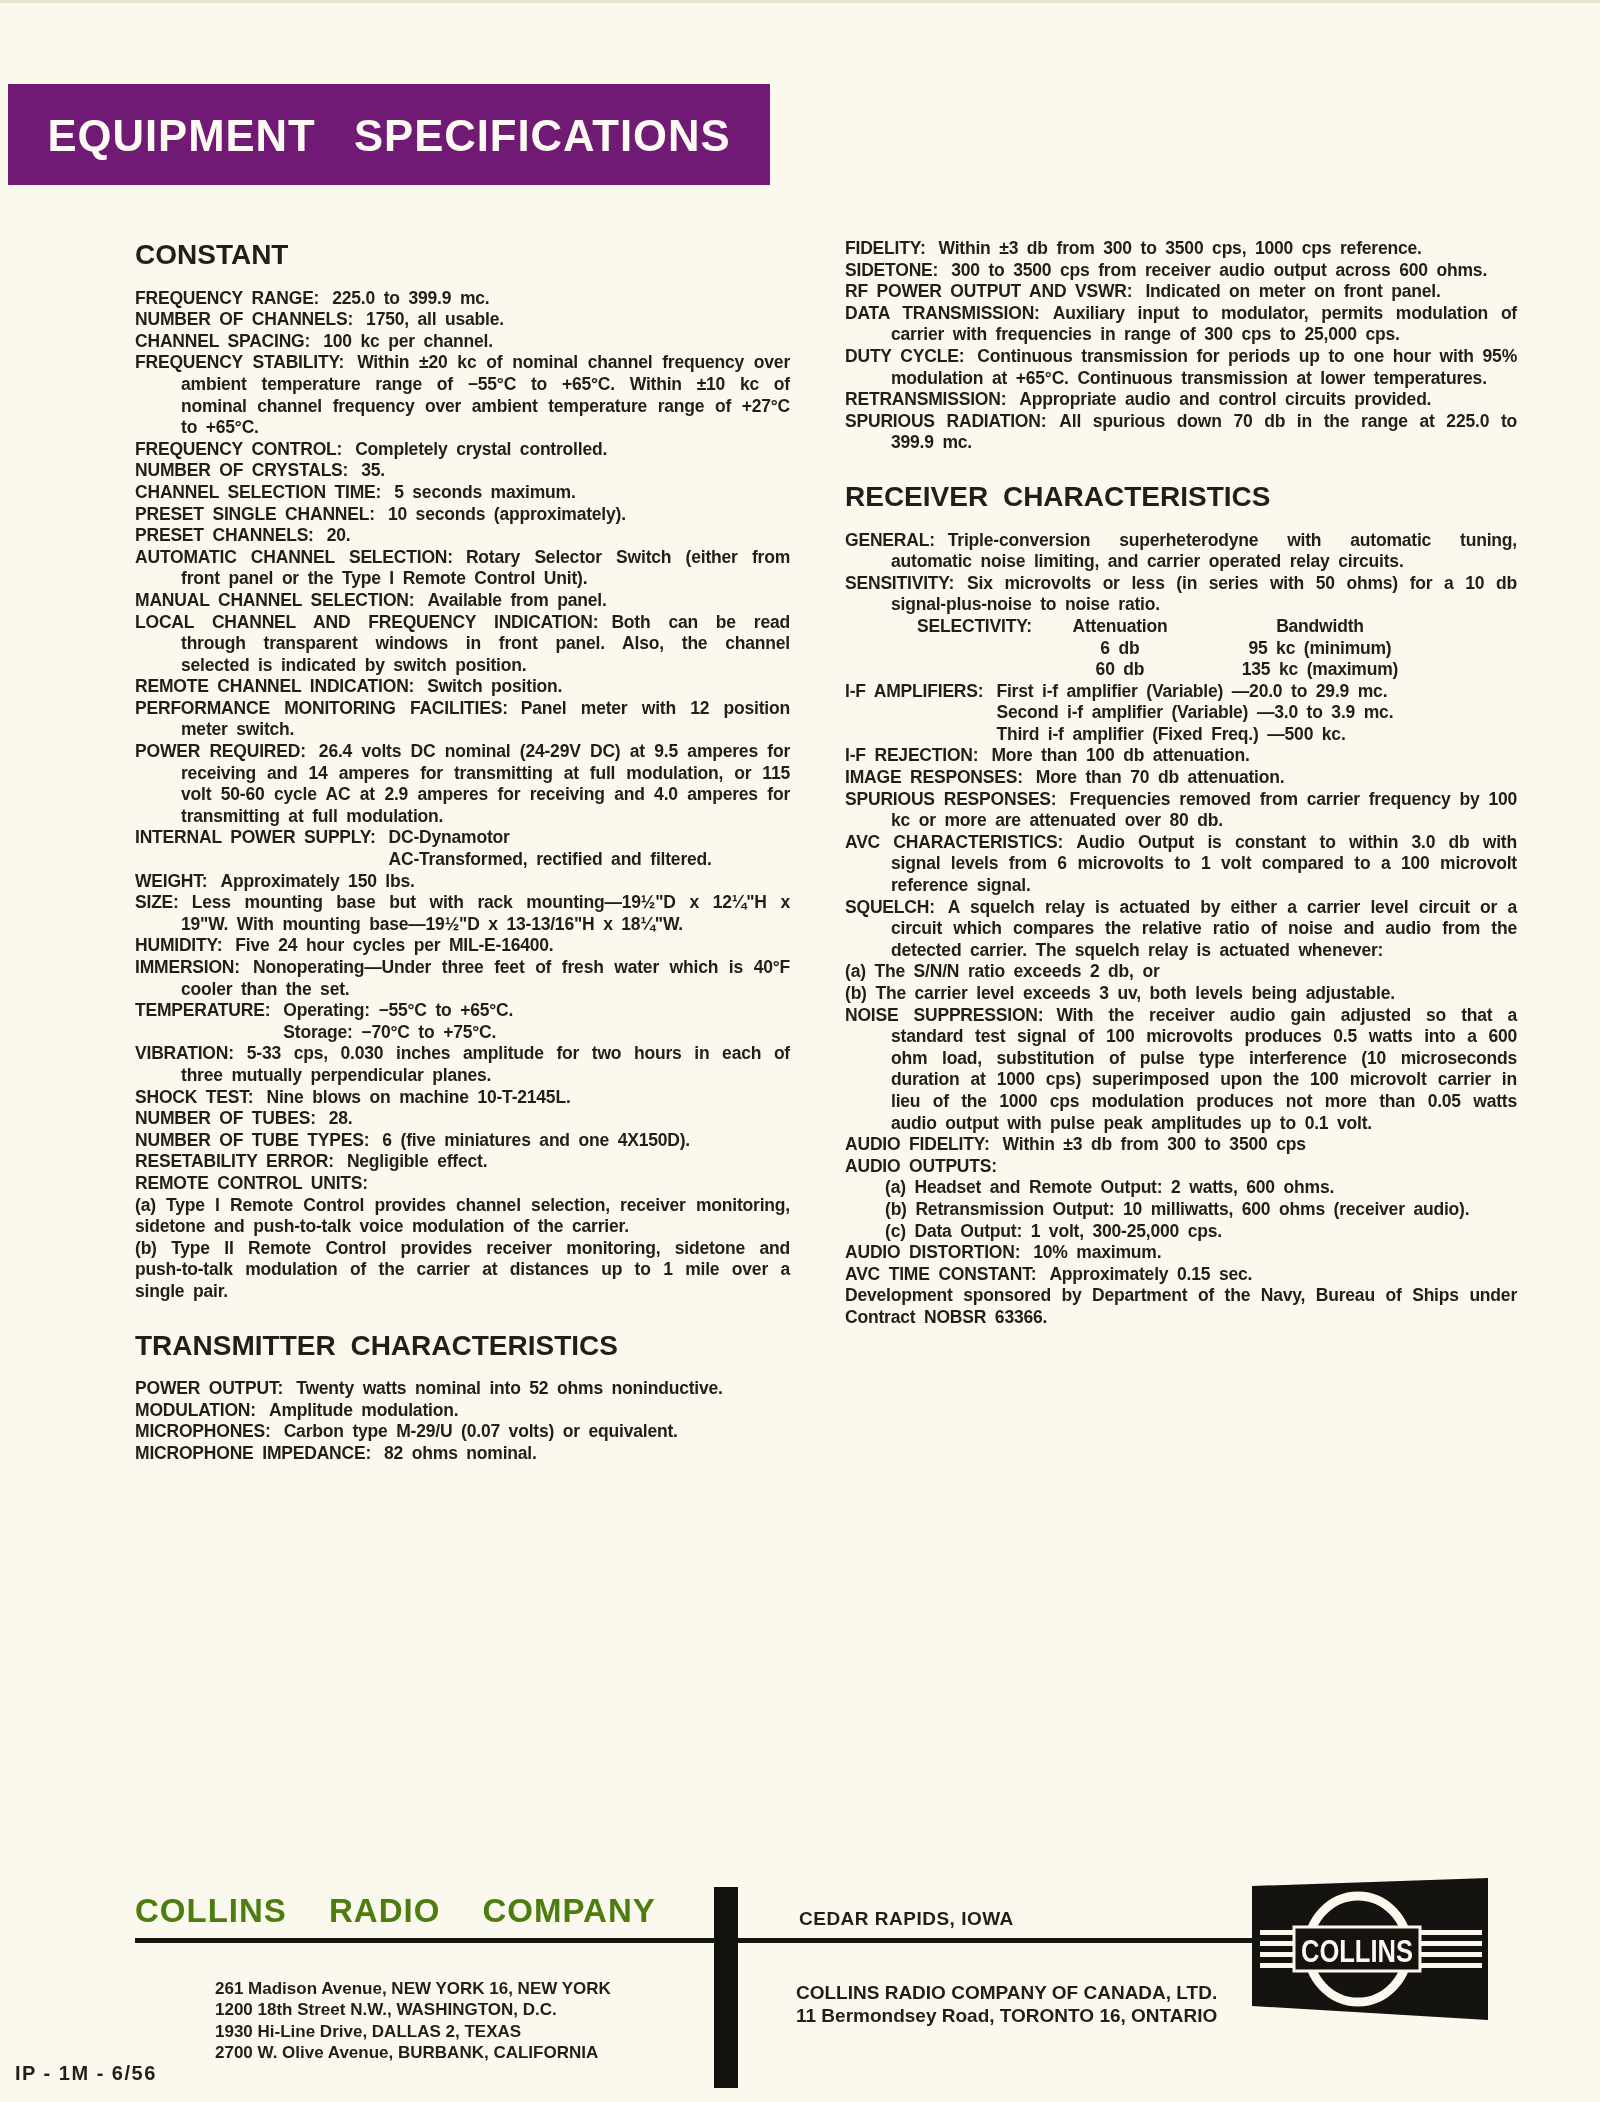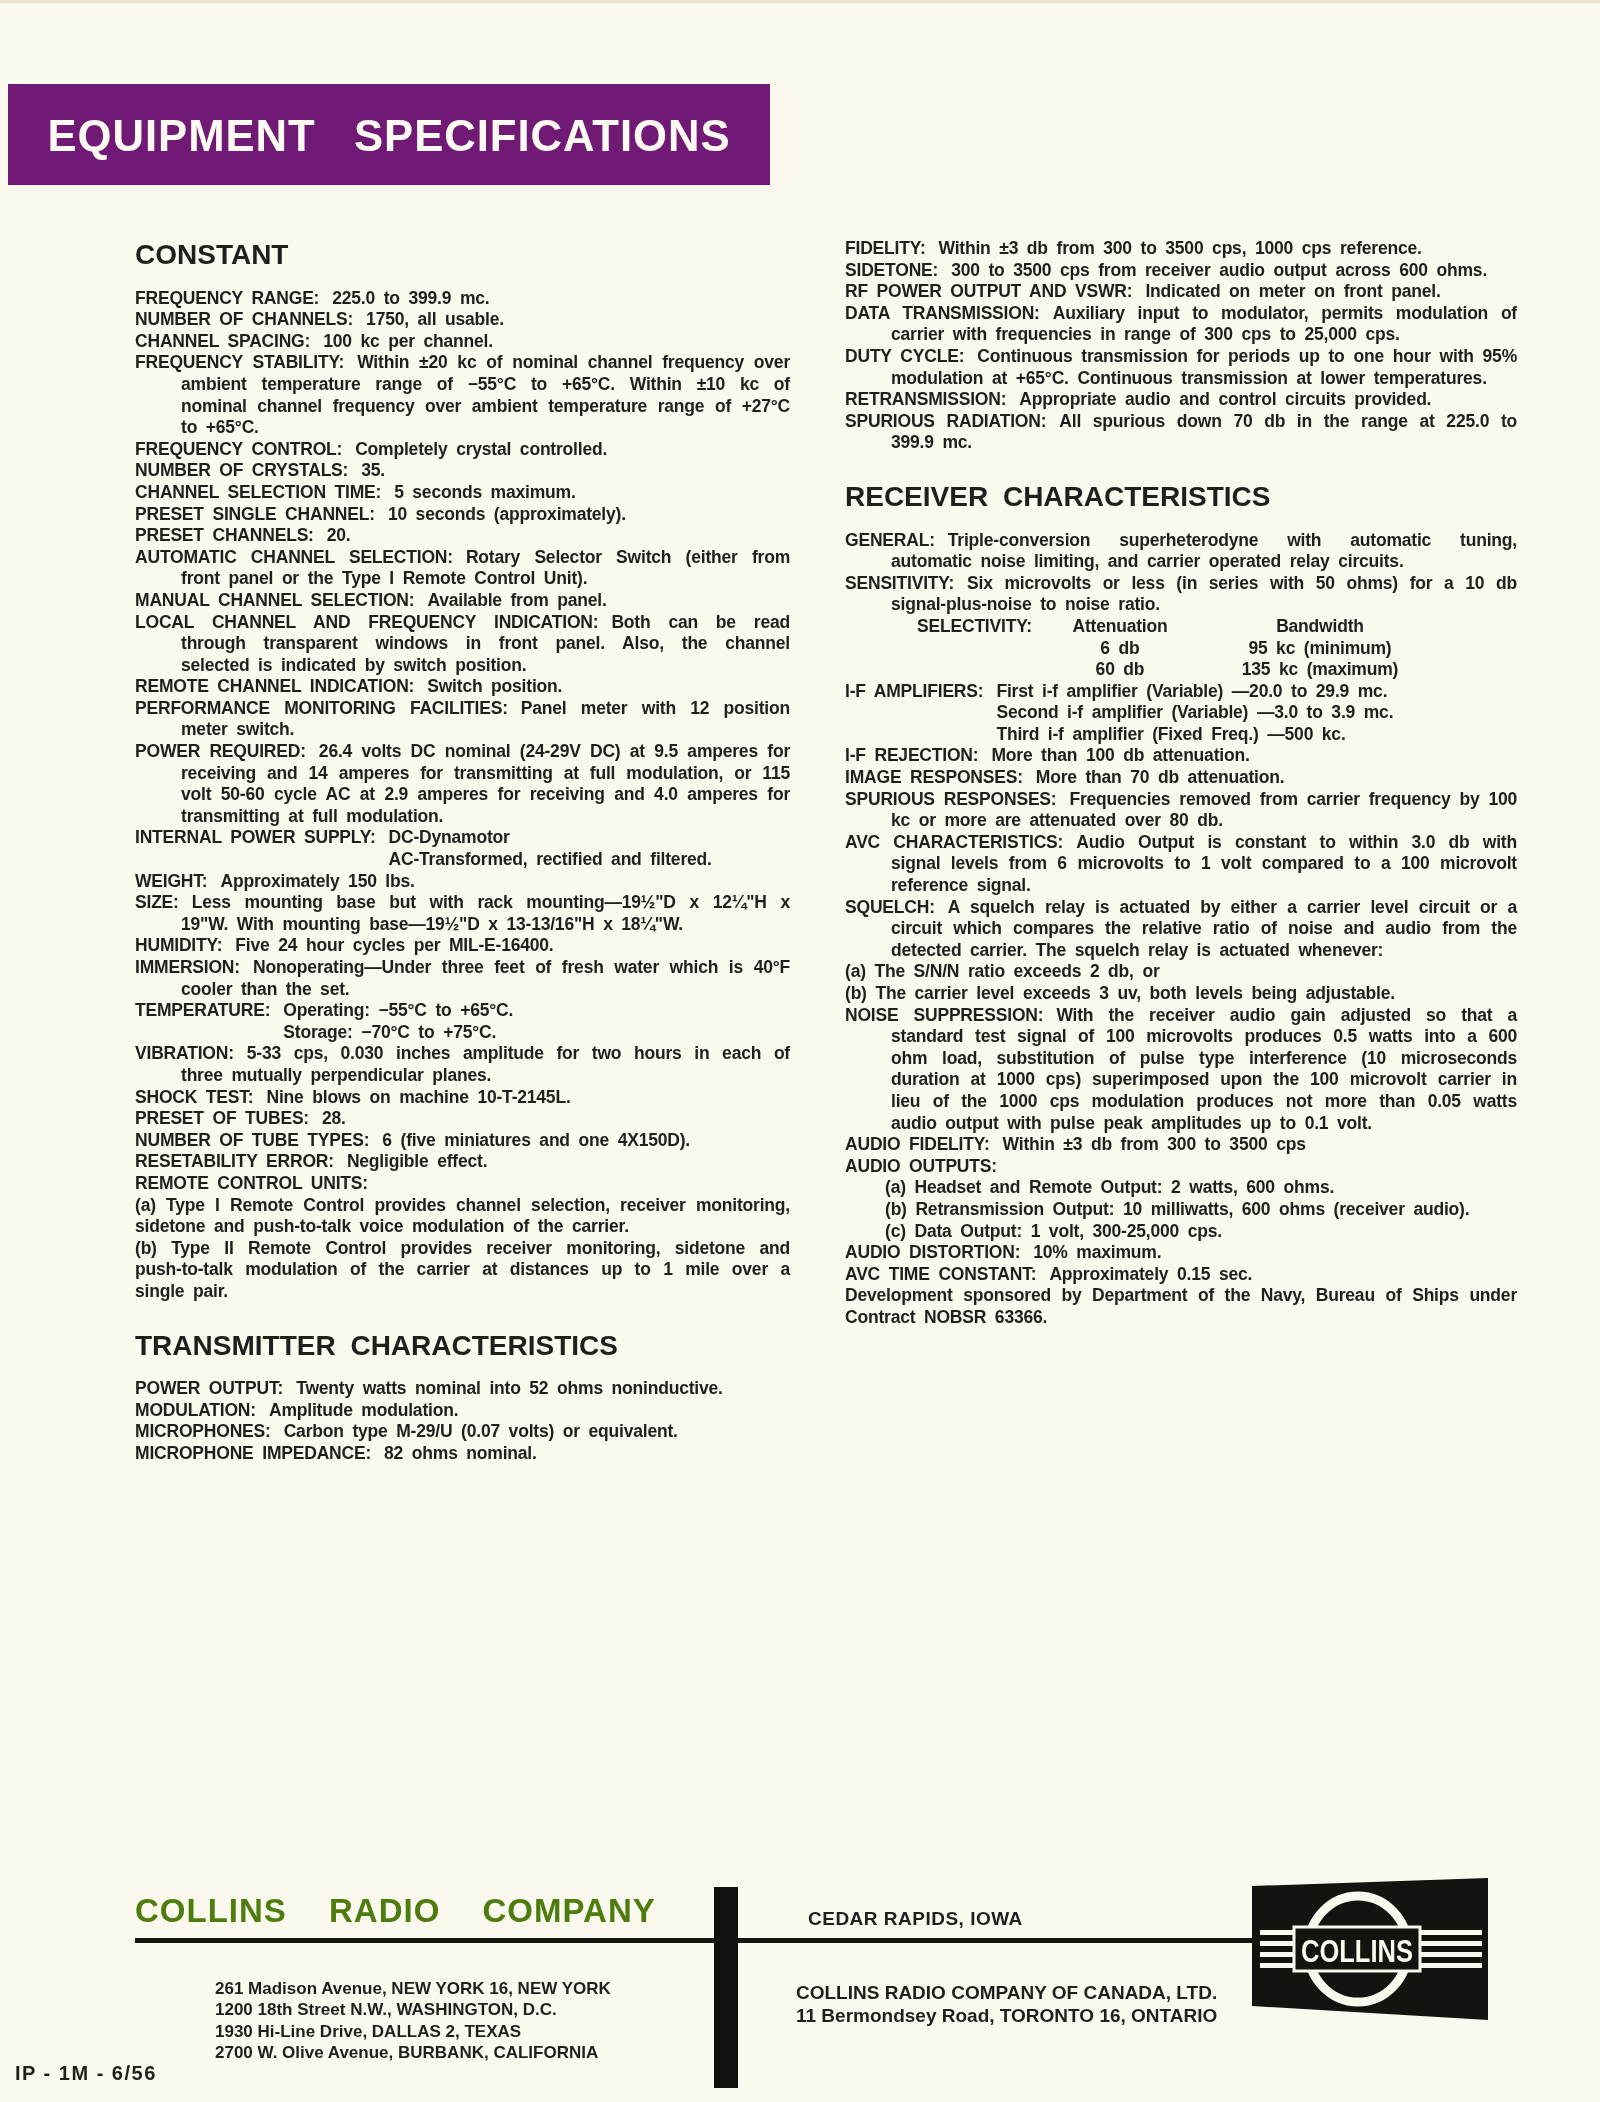--- a/index.html
+++ b/index.html
@@ -38,21 +38,21 @@
   .sub.mid{margin-left:40px;}
   .sub.deep{padding-left:40px;text-indent:-40px;}
   .note{margin-top:22px;text-align:justify;}
   
   .f-company{position:absolute;left:135px;top:1892px;font-weight:bold;font-size:33px;
              color:#c64a33;letter-spacing:1px;word-spacing:32px;}
   .f-rule{position:absolute;left:135px;top:1938px;width:1119px;height:5px;background:#151512;}
   .f-vbar{position:absolute;left:714px;top:1887px;width:24px;height:201px;background:#12110e;}
   .f-addresses{position:absolute;left:215px;top:1978px;font-weight:bold;font-size:17px;
                line-height:21.3px;letter-spacing:0;}
-  .f-cedar{position:absolute;left:799px;top:1908px;font-weight:bold;font-size:19px;letter-spacing:.5px;margin-left:9px;}
+  .f-cedar{position:absolute;left:799px;top:1908px;font-weight:bold;font-size:19px;letter-spacing:.5px;}
   .f-canada{position:absolute;left:796px;top:1981px;font-weight:bold;font-size:19px;line-height:23px;}
   .f-logo{position:absolute;left:1252px;top:1878px;width:236px;height:142px;}
   .f-imprint{position:absolute;left:15px;top:2062px;font-weight:bold;font-size:20px;letter-spacing:1.5px;}
 </style>
 </head>
 <body style="background: rgb(251, 248, 238); color: rgb(32, 31, 27);">
 
 <div class="top-edge"></div>
 
 <div class="band" style="background: #701a75;">
@@ -89,21 +89,21 @@
     <p class="spec hang"><span class="lbl">IMMERSION:</span>Nonoperating—Under three feet of fresh water which is 40°F cooler than the set.</p>
     <div class="spec row">
       <span class="lbl">TEMPERATURE:</span>
       <div class="stack">
         <div>Operating: −55°C to +65°C.</div>
         <div>Storage: −70°C to +75°C.</div>
       </div>
     </div>
     <p class="spec hang"><span class="lbl">VIBRATION:</span>5-33 cps, 0.030 inches amplitude for two hours in each of three mutually perpendicular planes.</p>
     <p class="spec hang"><span class="lbl">SHOCK TEST:</span>Nine blows on machine 10-T-2145L.</p>
-    <p class="spec hang"><span class="lbl">PRESET OF TUBES:</span>28.</p>
+    <p class="spec hang"><span class="lbl">NUMBER OF TUBES:</span>28.</p>
     <p class="spec hang"><span class="lbl">NUMBER OF TUBE TYPES:</span>6 (five miniatures and one 4X150D).</p>
     <p class="spec hang"><span class="lbl">RESETABILITY ERROR:</span>Negligible effect.</p>
     <div class="spec">
       <p class="hang"><span class="lbl">REMOTE CONTROL UNITS:</span></p>
       <p class="sub std">(a) Type I Remote Control provides channel selection, receiver monitoring, sidetone and push-to-talk voice modulation of the carrier.</p>
       <p class="sub std">(b) Type II Remote Control provides receiver monitoring, sidetone and push-to-talk modulation of the carrier at distances up to 1 mile over a single pair.</p>
     </div>
     <h2 class="sec-h">TRANSMITTER CHARACTERISTICS</h2>
     <p class="spec hang"><span class="lbl">POWER OUTPUT:</span>Twenty watts nominal into 52 ohms noninductive.</p>
     <p class="spec hang"><span class="lbl">MODULATION:</span>Amplitude modulation.</p>

